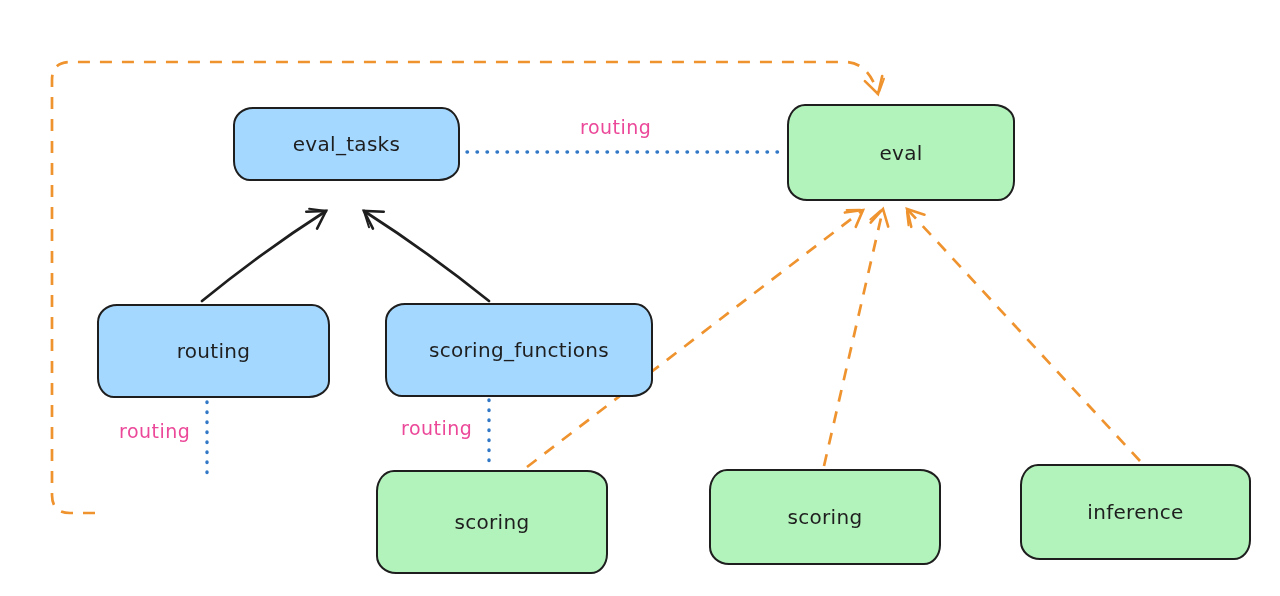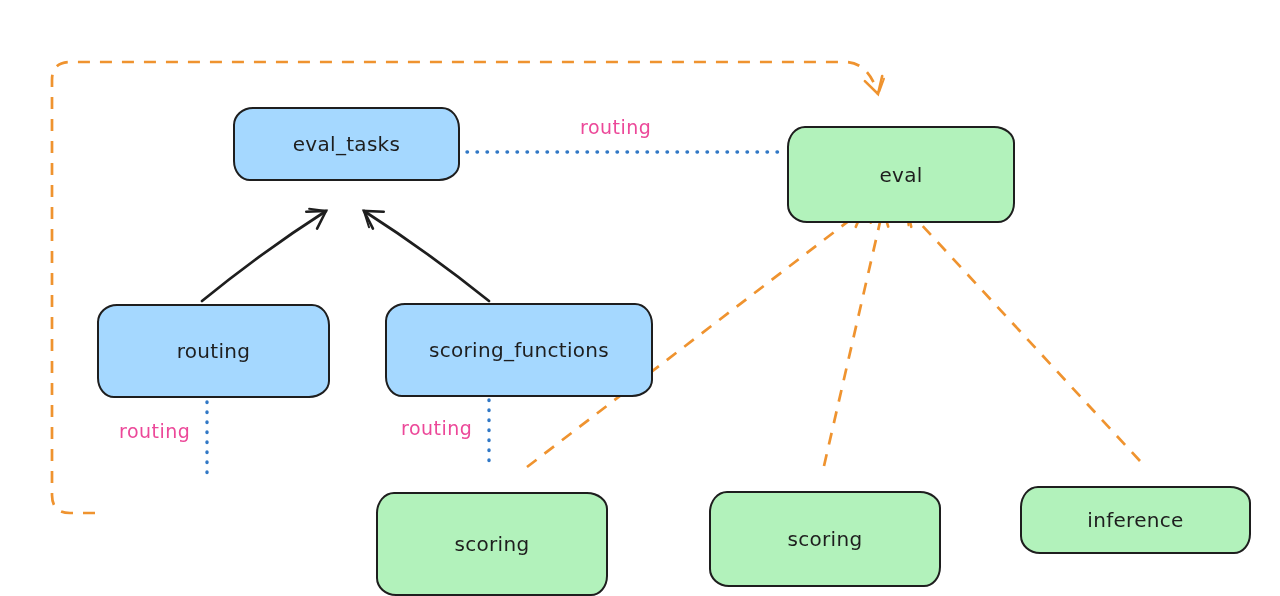--- a/index.html
+++ b/index.html
@@ -13,21 +13,21 @@
   .layer{position:absolute;left:0;top:0;width:1280px;height:596px;pointer-events:none;}
   .node{
     position:absolute;
     box-sizing:border-box;
     border:2.6px solid #1e1e1e;
     display:flex;align-items:center;justify-content:center;
     font-size:20px;color:#1e1e1e;
     letter-spacing:0.3px;
   }
   .node.blue{background:#a5d8ff;border-radius:20px 18px 21px 17px / 18px 21px 17px 20px;}
-  .node.green{background:#b2f2bb;border-radius:18px 21px 17px 20px / 21px 17px 20px 18px;margin-top:22px;}
+  .node.green{background:#b2f2bb;border-radius:18px 21px 17px 20px / 21px 17px 20px 18px;}
   .edge-label{
     position:absolute;
     color:#ec4899;
     font-size:19px;
     font-weight:400;
     letter-spacing:0.5px;
   }
 </style>
 </head>
 <body>
@@ -77,21 +77,21 @@
 
 
   <div class="node green" style="left:376px;top:470px;width:232px;height:104px">
     <span>scoring</span>
   </div>
 
   <div class="node green" style="left:709px;top:469px;width:232px;height:96px">
     <span>scoring</span>
   </div>
 
-  <div class="node green" style="left:1020px;top:464px;width:231px;height:68px">
+  <div class="node green" style="left:1020px;top:464px;width:231px;height:96px">
     <span>inference</span>
   </div>
 
   <div class="edge-label" style="left:580px;top:116px">routing</div>
 
   <div class="edge-label" style="left:119px;top:420px">routing</div>
 
   <div class="edge-label" style="left:401px;top:417px">routing</div>
 
 </div>

